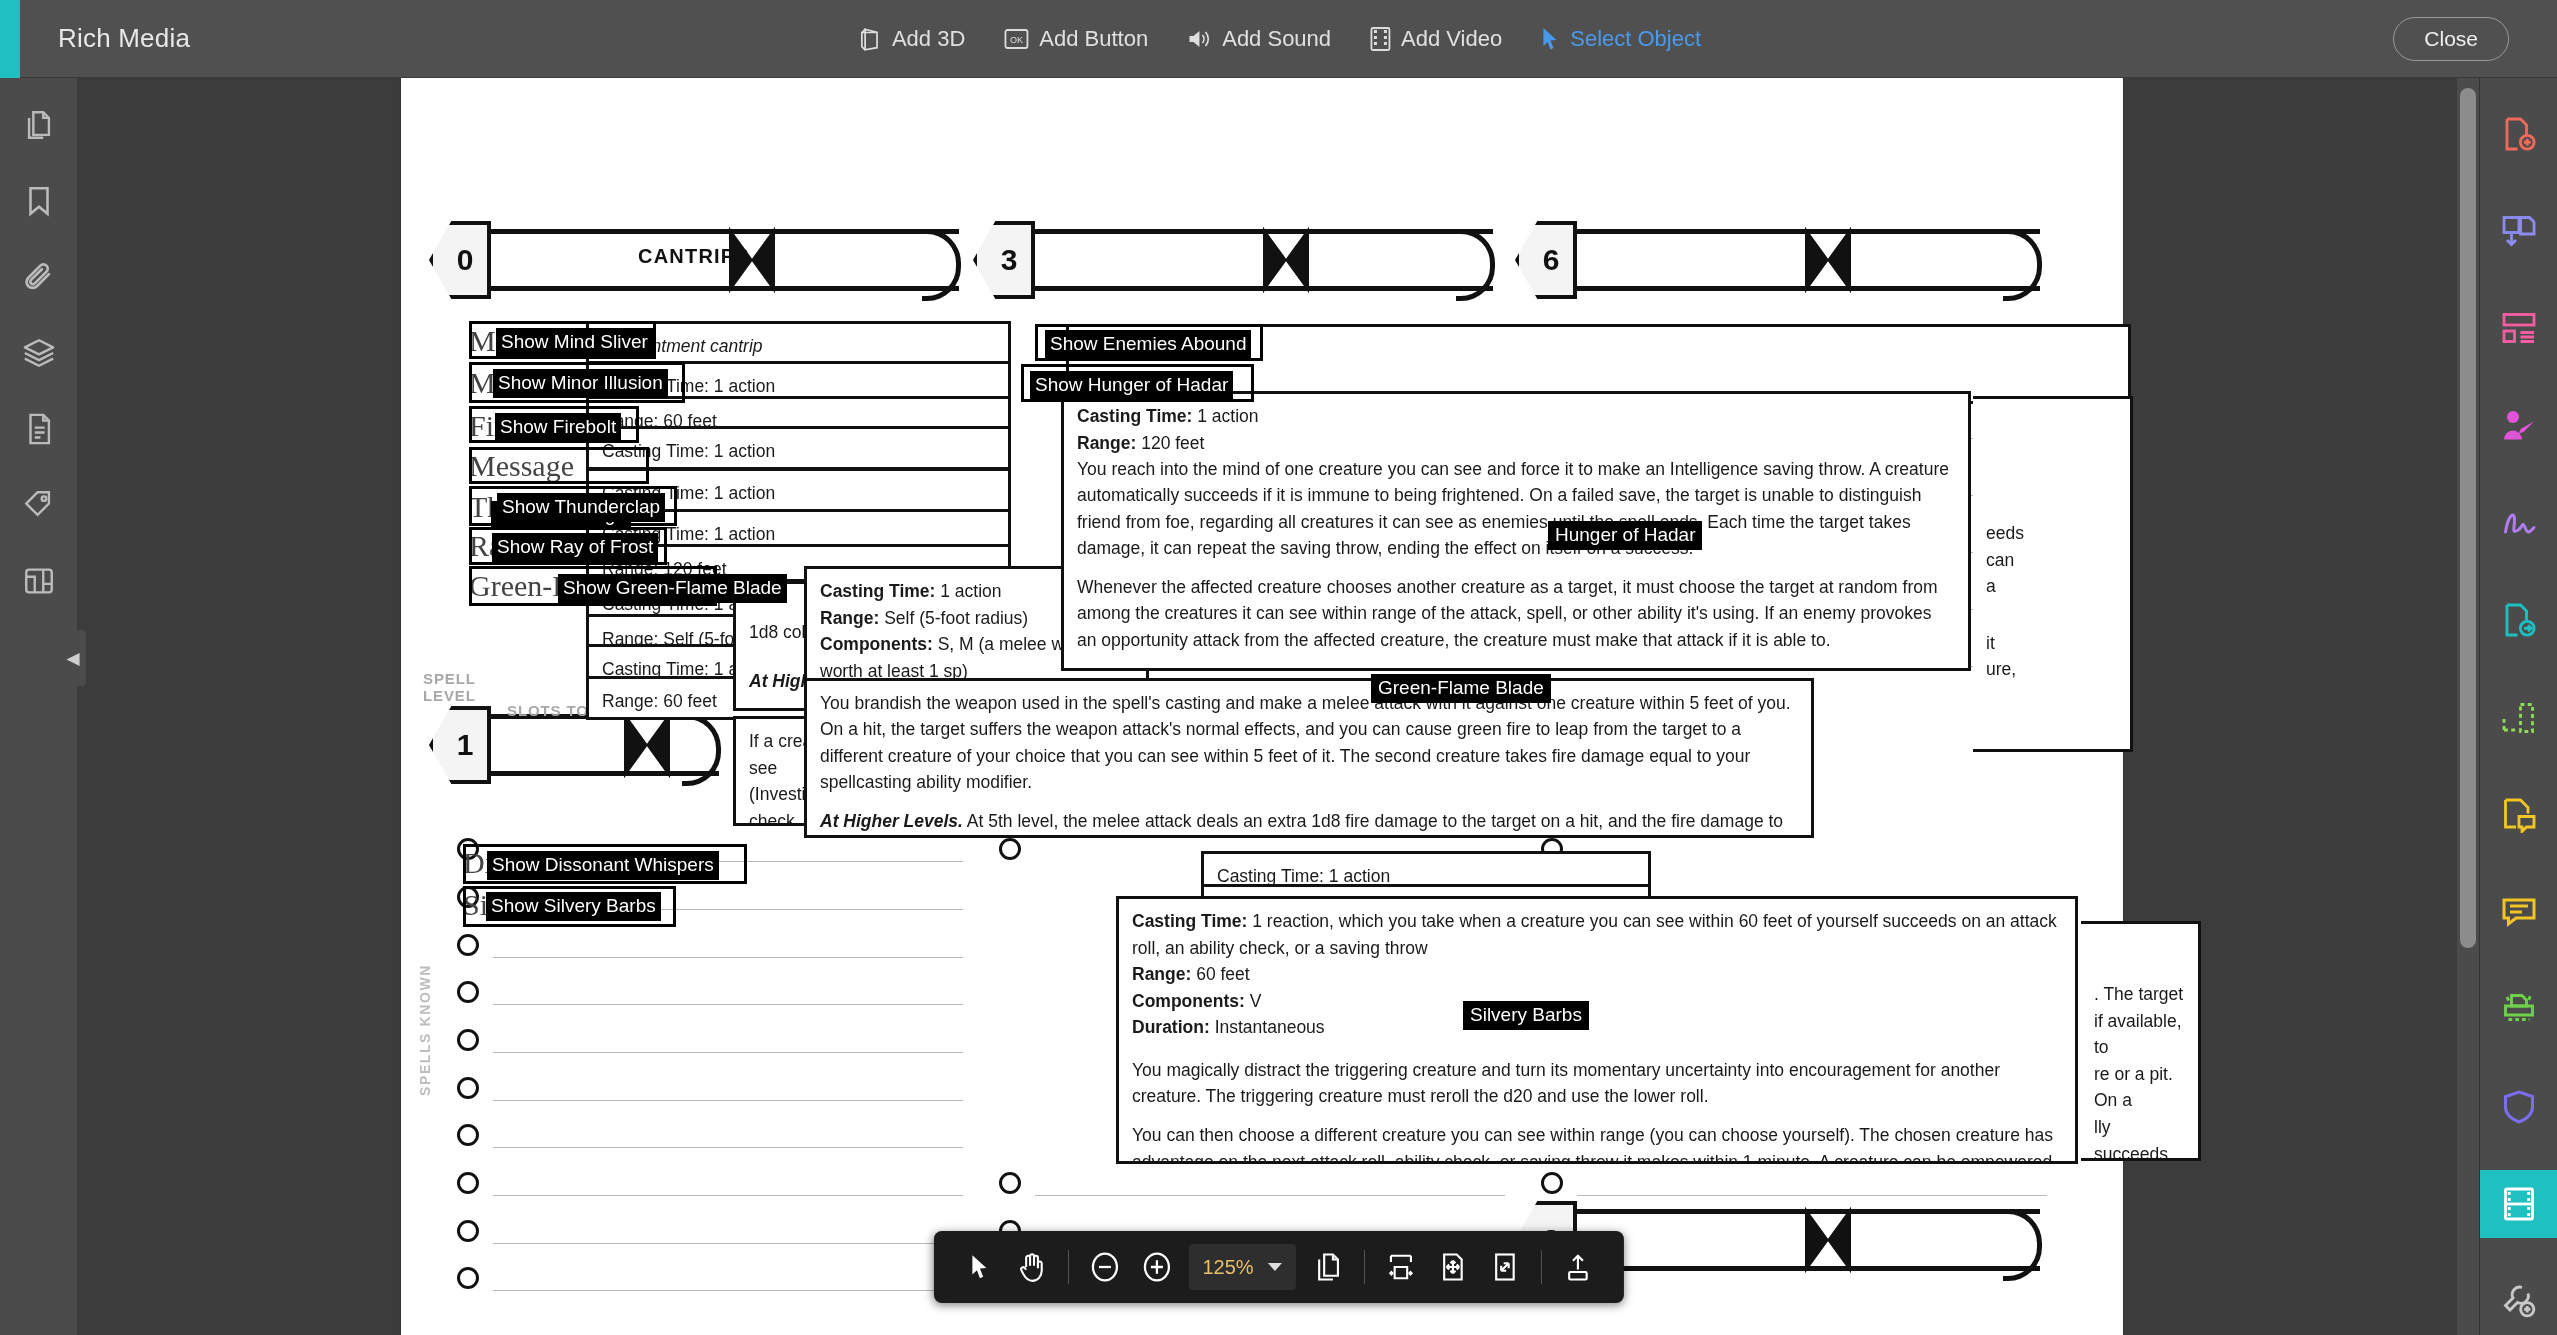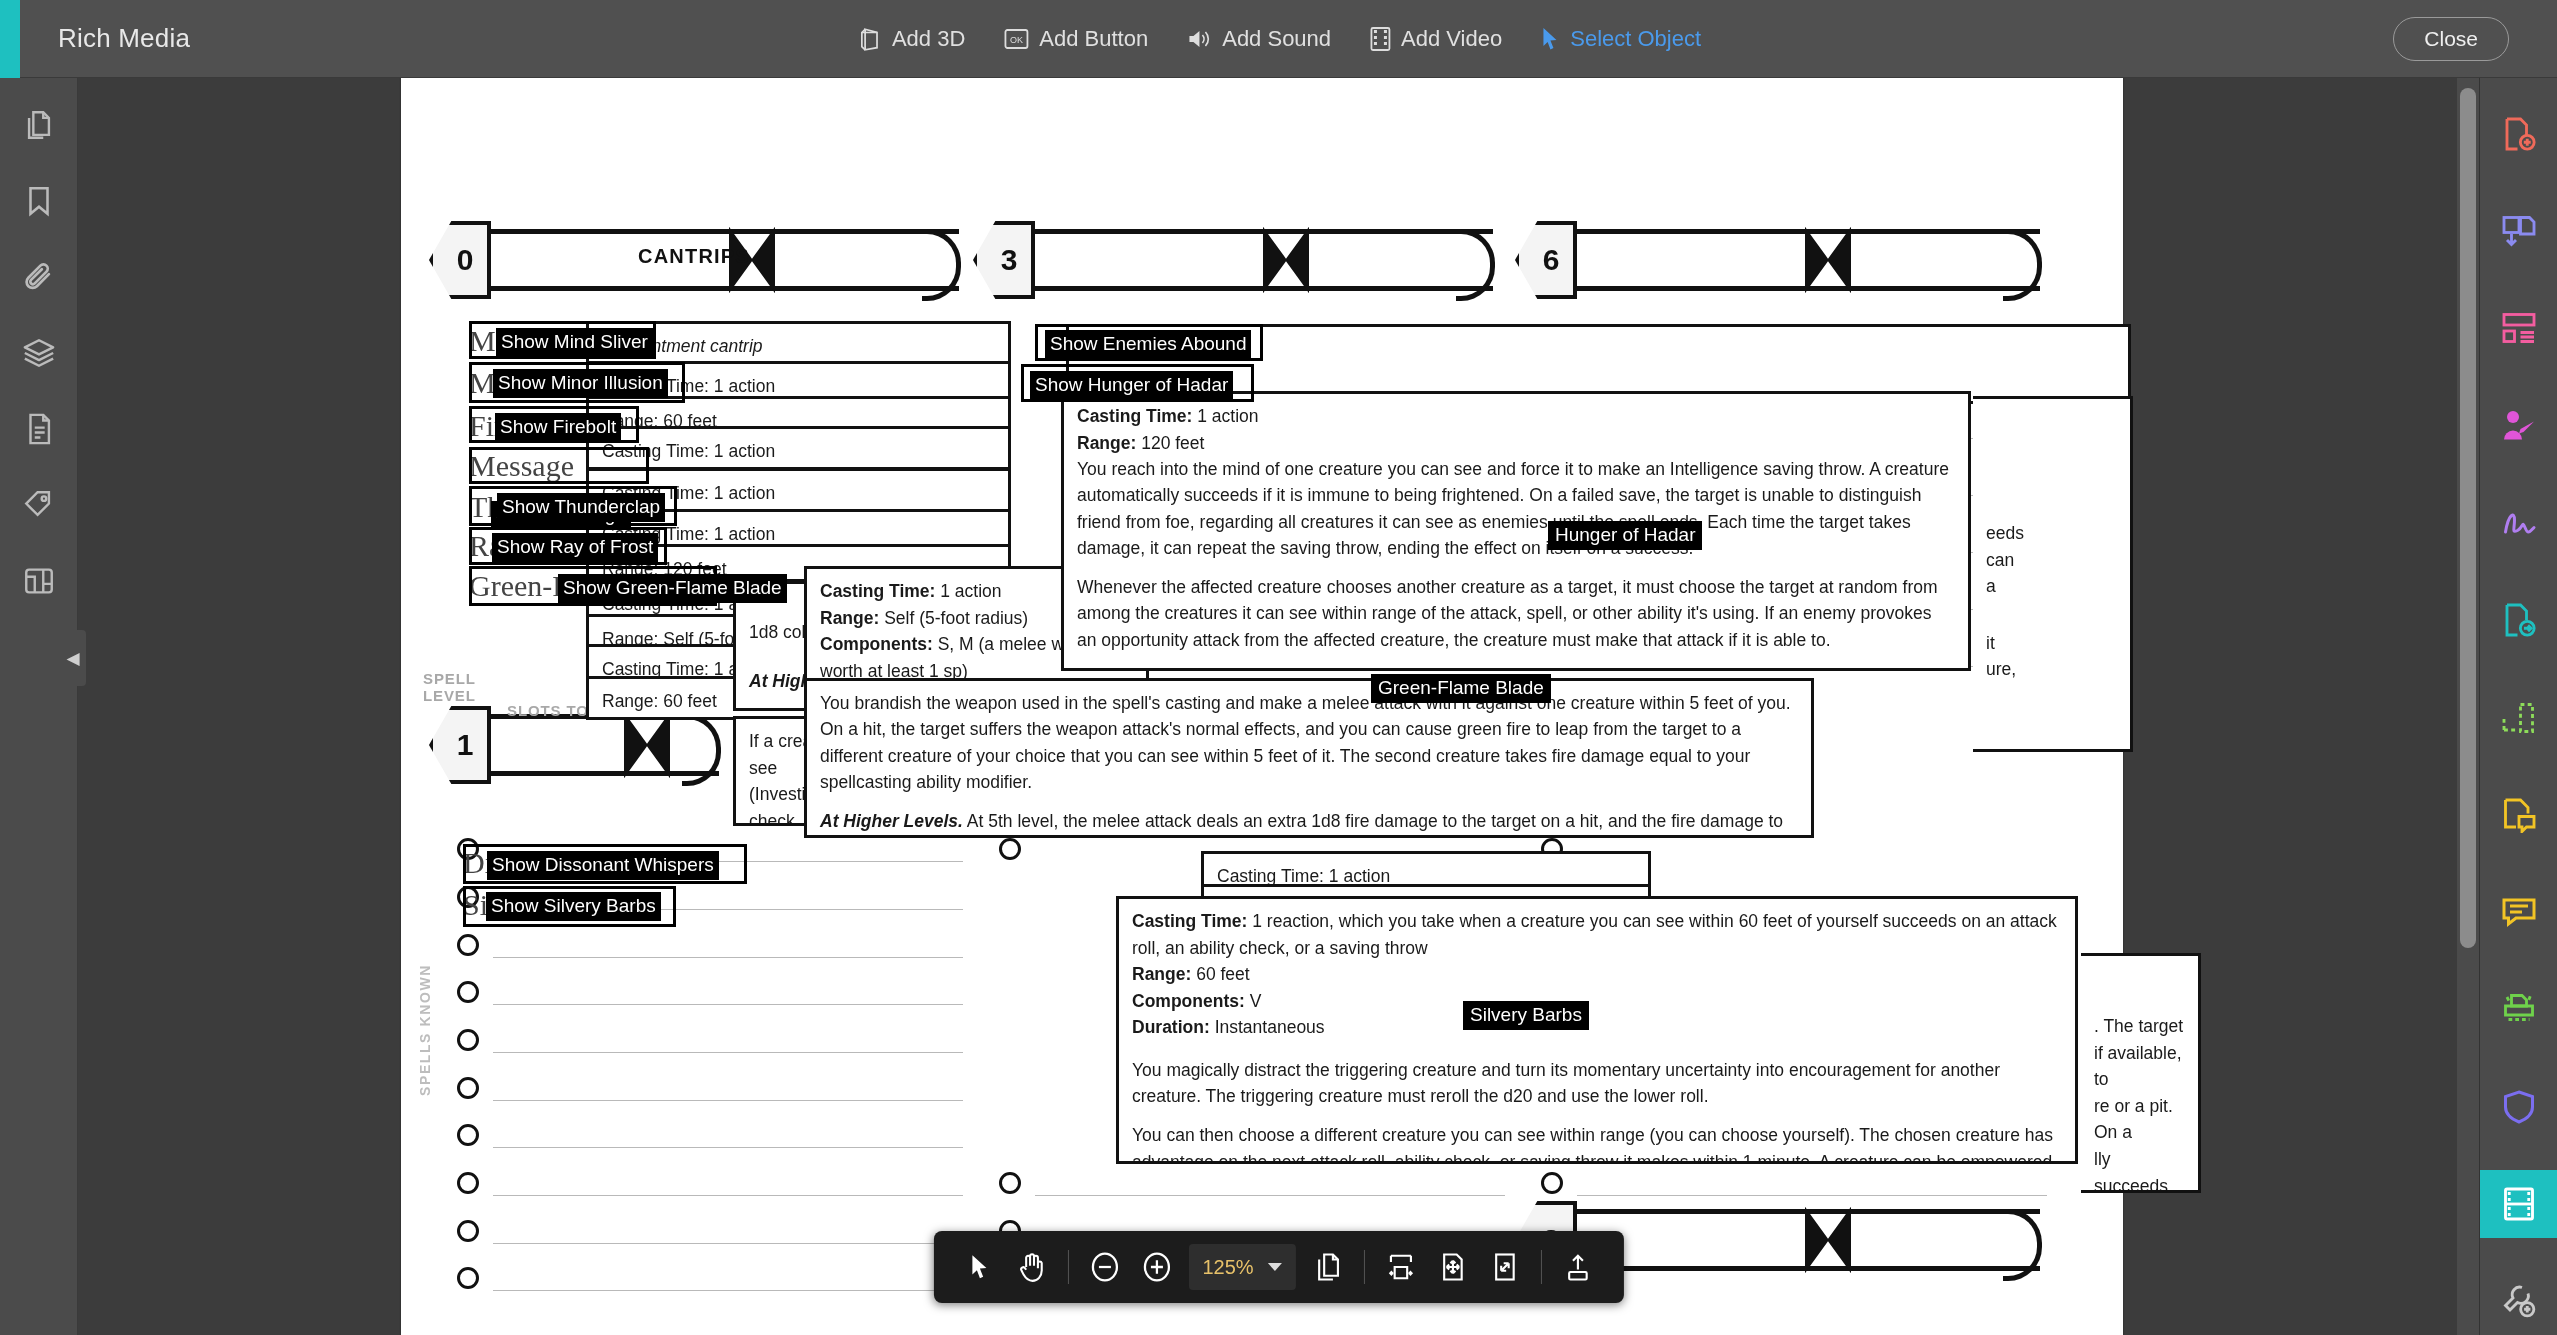--- a/index.html
+++ b/index.html
@@ -601,21 +601,21 @@
 
       <div class="popup" style="left:715px; top:830px; width:962px; height:268px; z-index:26;">
         <p class="meta"><b>Casting Time:</b><span> 1 reaction, which you take when a creature you can see within 60 feet of yourself succeeds on an attack roll, an ability check, or a saving throw</span></p>
         <p class="meta"><b>Range:</b><span> 60 feet</span></p>
         <p class="meta"><b>Components:</b><span> V</span></p>
         <p class="meta" style="margin-bottom:16px;"><b>Duration:</b><span> Instantaneous</span></p>
         <p>You magically distract the triggering creature and turn its momentary uncertainty into encouragement for another creature. The triggering creature must reroll the d20 and use the lower roll.</p>
         <p>You can then choose a different creature you can see within range (you can choose yourself). The chosen creature has advantage on the next attack roll, ability check, or saving throw it makes within 1 minute. A creature can be empowered by only one use of this spell at a time.</p>
       </div>
 
-      <div class="popup" style="left:1680px; top:887px; width:120px; height:240px; border-left:none; z-index:9;">
+      <div class="popup" style="left:1680px; top:855px; width:120px; height:240px; border-left:none; z-index:9;">
         <p class="meta" style="margin-top:48px;">. The target</p>
         <p class="meta">if available, to</p>
         <p class="meta">re or a pit. On a</p>
         <p class="meta">lly succeeds on</p>
 
       </div>
 
       <div class="selrect" style="left:68px; top:255px; width:187px; height:38px;"></div>
       <div class="selrect" style="left:68px; top:296px; width:216px; height:41px;"></div>
       <div class="selrect" style="left:68px; top:340px; width:170px; height:37px;"></div>

